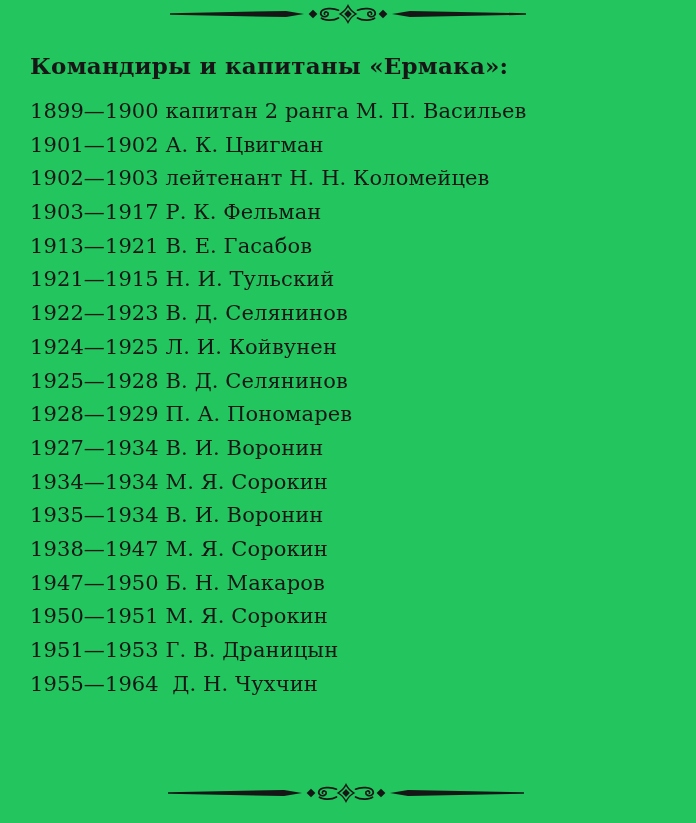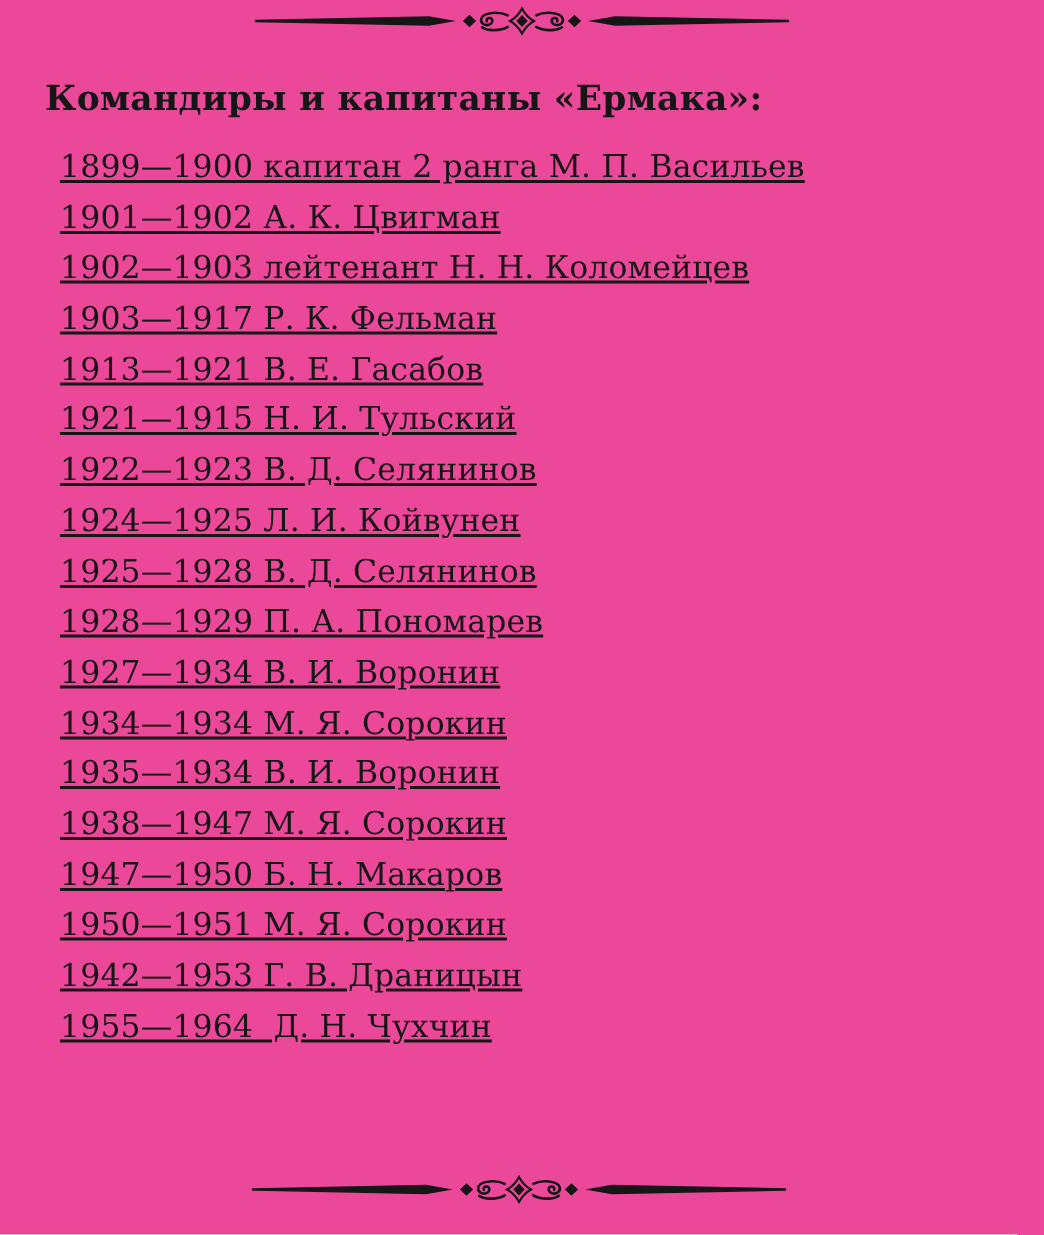--- a/index.html
+++ b/index.html
@@ -4,21 +4,21 @@
 <style>
   html, body {
     margin: 0;
     padding: 0;
     background: #ffffff;
   }
   .page {
     position: relative;
     width: 696px;
     height: 823px;
-    background: #ec4899;
+    background: #22c55e;
     color: #161616;
     font-family: "DejaVu Serif", "Liberation Serif", serif;
     overflow: hidden;
   }
   .ornament {
     position: absolute;
     left: 170px;
     top: 3px;
     width: 356px;
     height: 22px;
@@ -33,24 +33,23 @@
     left: 30px;
     top: 52px;
     margin: 0;
     font-size: 23px;
     font-weight: bold;
     letter-spacing: 0.2px;
     white-space: nowrap;
   }
   .captains-list {
     position: absolute;
-    left: 40px;
+    left: 30px;
     top: 95px;
     width: 650px;
-    text-decoration: underline;
   }
   .list-item {
     height: 33.7px;
     line-height: 33.7px;
     font-size: 21px;
     letter-spacing: 0.1px;
     white-space: pre;
   }
 </style>
 </head>
@@ -92,21 +91,21 @@
     <div class="list-item">1922—1923 В. Д. Селянинов</div>
     <div class="list-item">1924—1925 Л. И. Койвунен</div>
     <div class="list-item">1925—1928 В. Д. Селянинов</div>
     <div class="list-item">1928—1929 П. А. Пономарев</div>
     <div class="list-item">1927—1934 В. И. Воронин</div>
     <div class="list-item">1934—1934 М. Я. Сорокин</div>
     <div class="list-item">1935—1934 В. И. Воронин</div>
     <div class="list-item">1938—1947 М. Я. Сорокин</div>
     <div class="list-item">1947—1950 Б. Н. Макаров</div>
     <div class="list-item">1950—1951 М. Я. Сорокин</div>
-    <div class="list-item">1942—1953 Г. В. Драницын</div>
+    <div class="list-item">1951—1953 Г. В. Драницын</div>
     <div class="list-item">1955—1964  Д. Н. Чухчин</div>
   </div>
 
   <svg class="ornament bottom" viewBox="0 0 356 22" aria-hidden="true">
     <use href="#fleuron"></use>
   </svg>
 
 </div>
 
 </body></html>

